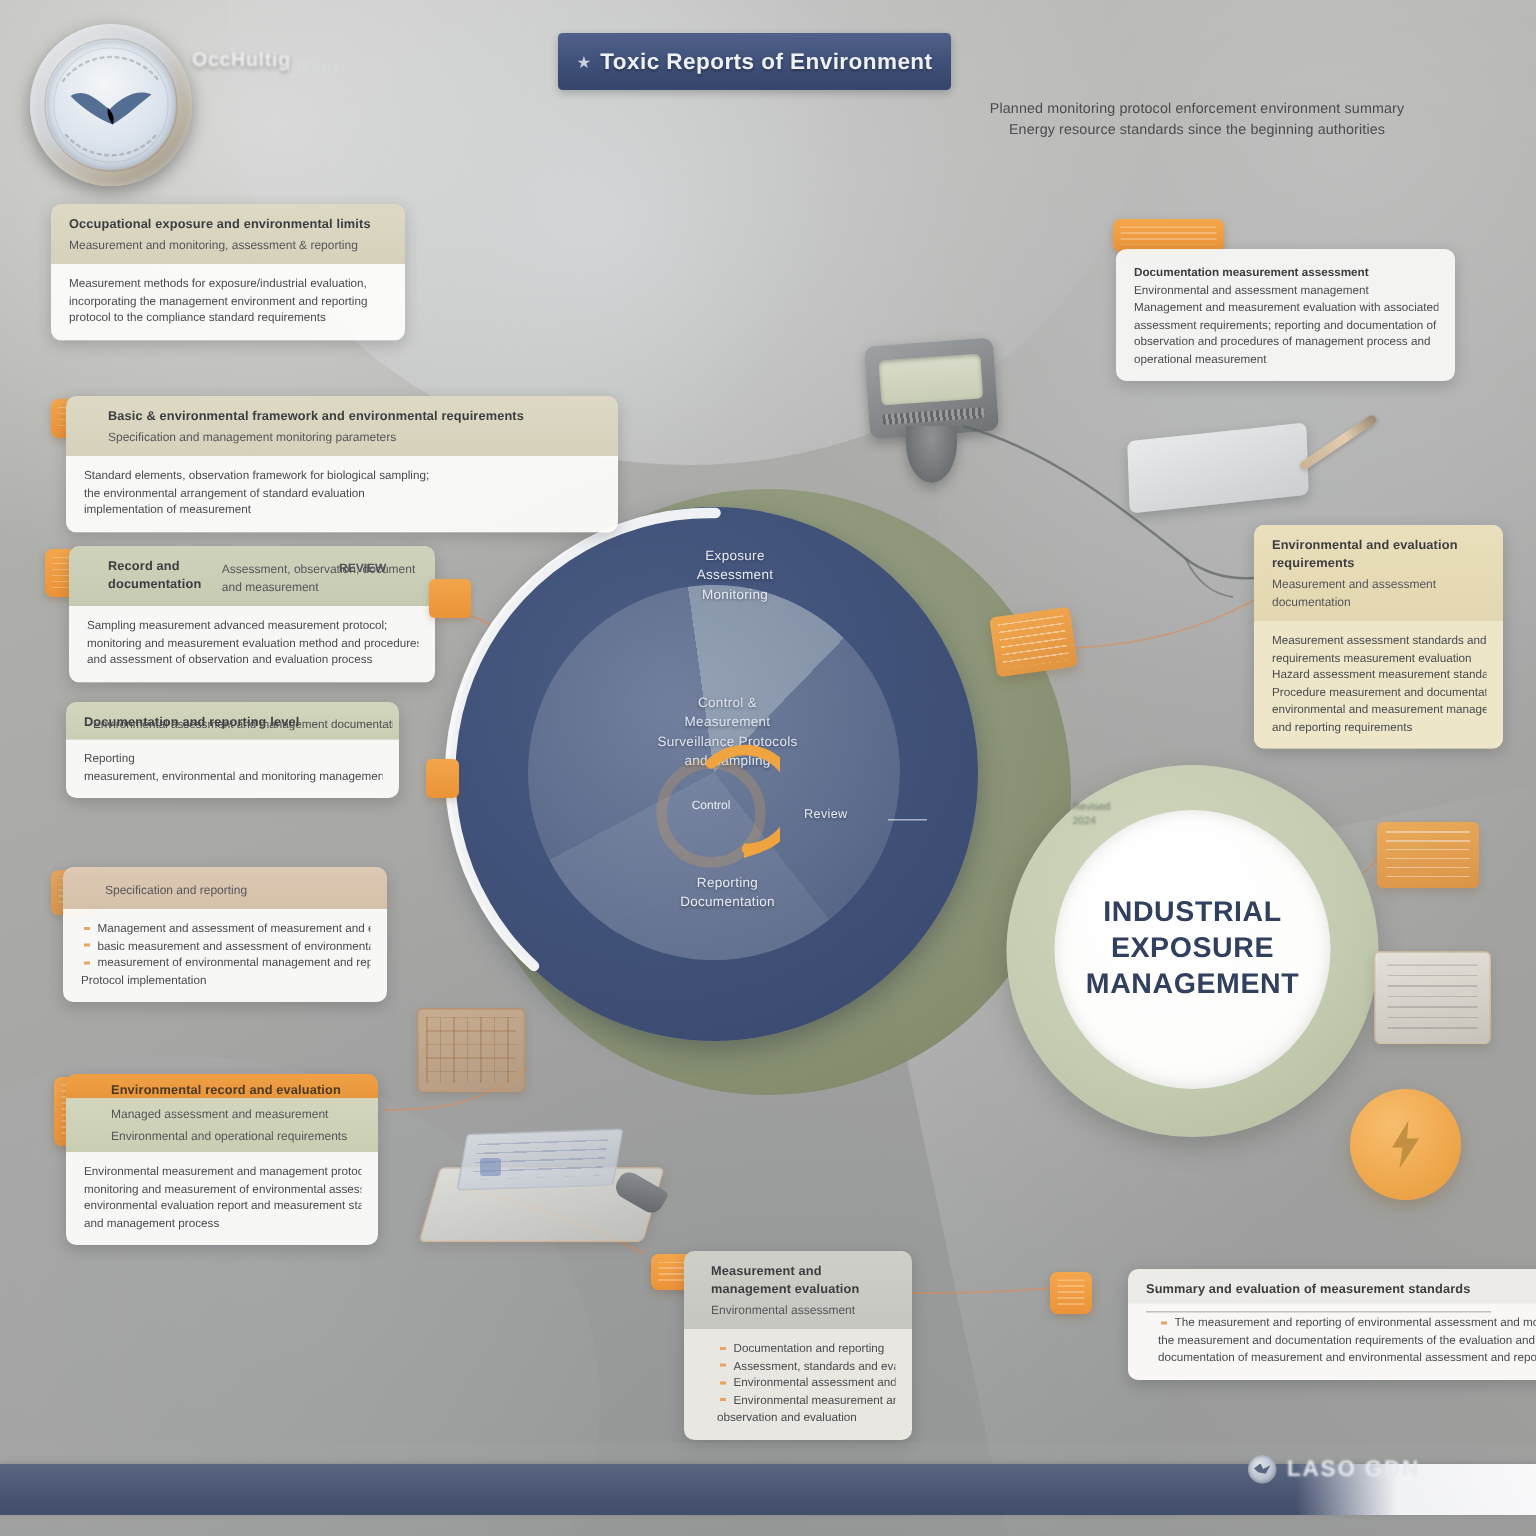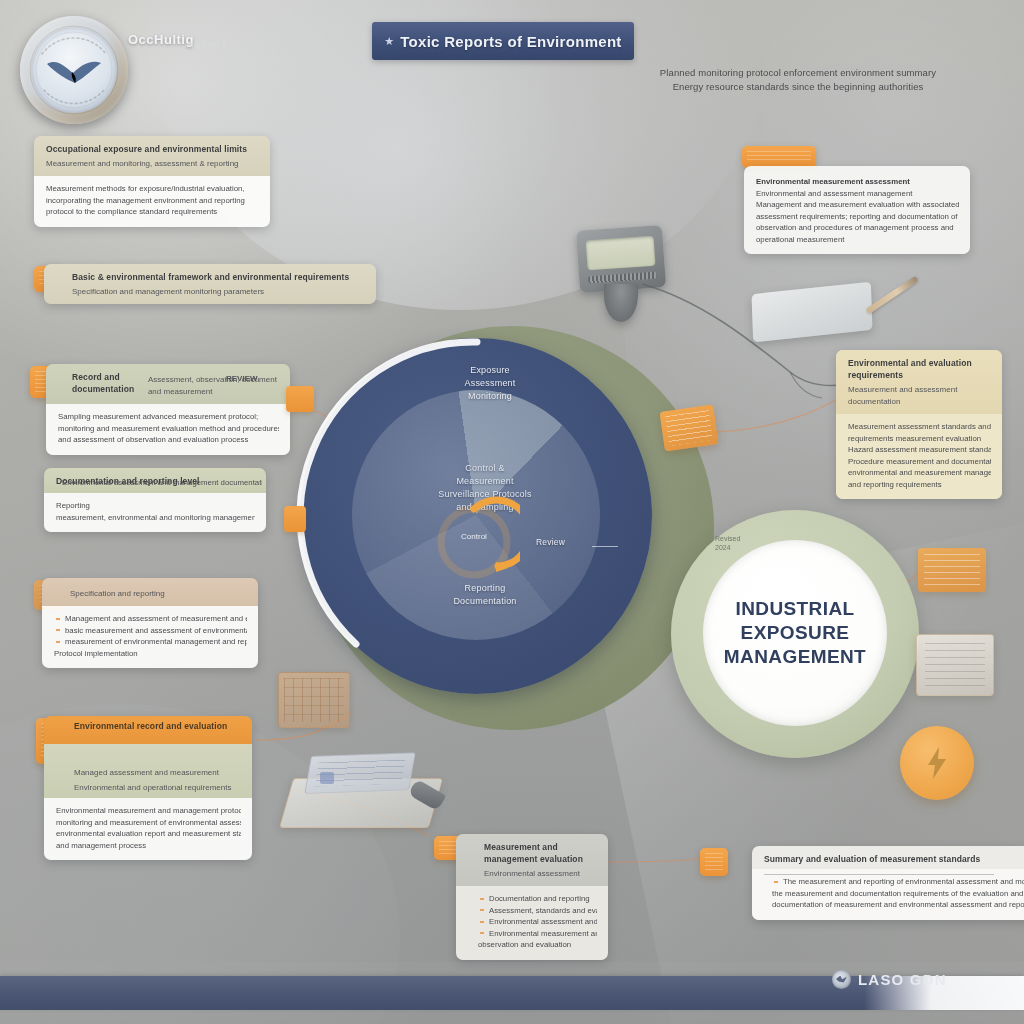--- a/index.html
+++ b/index.html
@@ -752,24 +752,29 @@
     <div class="card-body">
       <span class="card-line">Measurement methods for exposure/industrial evaluation,</span>
       <span class="card-line">incorporating the management environment and reporting</span>
       <span class="card-line">protocol to the compliance standard requirements</span>
     </div>
   </div>
 
   <div class="tab-badge" style="left:34px; top:266px; width:30px; height:26px;">
     <div class="glyph-lines"></div>
   </div>
-  <div class="card" style="left:44px; top:264px; width:332px;">
+  <div class="card" style="left:44px; top:264px; width:368px;">
     <div class="card-head tone-cream" style="padding-left:28px;">
       <span class="card-head-title">Basic &amp; environmental framework and environmental requirements</span>
       <span class="card-head-sub">Specification and management monitoring parameters</span>
+    </div>
+    <div class="card-body">
+      <span class="card-line">Standard elements, observation framework for biological sampling;</span>
+      <span class="card-line">the environmental arrangement of standard evaluation</span>
+      <span class="card-line">implementation of measurement</span>
     </div>
   </div>
 
   <div class="tab-badge" style="left:30px; top:366px; width:32px; height:32px;">
     <div class="glyph-lines"></div>
   </div>
   <div class="card" style="left:46px; top:364px; width:244px;">
     <div class="card-head tone-sage" style="padding-left:26px; display:flex; ">
       <span class="card-head-title">Record and documentation</span>
       <span class="card-head-sub">Assessment, observation, document and measurement</span>
@@ -807,41 +812,41 @@
       <span class="card-line bullet">basic measurement and assessment of environmental management standard;</span>
       <span class="card-line bullet">measurement of environmental management and reporting</span>
       <span class="card-line">Protocol implementation</span>
     </div>
   </div>
 
   <div class="tab-badge" style="left:36px; top:718px; width:28px; height:46px;">
     <div class="glyph-lines"></div>
   </div>
   <div class="card" style="left:44px; top:716px; width:208px;">
-    <div class="card-head tone-orange" style="padding-left:30px; padding-top:4px; padding-bottom:12px;">
+    <div class="card-head tone-orange" style="padding-left:30px; padding-top:4px; padding-bottom:0;">
       <span class="card-head-title" style="color:#4a3a24;">Environmental record and evaluation</span>
     </div>
-    <div class="card-head tone-olive" style="padding-left:30px; padding-top:23px; padding-bottom:4px;">
+    <div class="card-head tone-olive" style="padding-left:30px; padding-top:5px; padding-bottom:4px;">
       <span class="card-head-sub" style="margin-top:0;">Managed assessment and measurement</span>
       <span class="card-head-sub">Environmental and operational requirements</span>
     </div>
     <div class="card-body">
       <span class="card-line">Environmental measurement and management protocol; the</span>
       <span class="card-line">monitoring and measurement of environmental assessment and</span>
       <span class="card-line">environmental evaluation report and measurement standards</span>
       <span class="card-line">and management process</span>
     </div>
   </div>
 
   <div class="tab-badge" style="left:742px; top:146px; width:74px; height:22px;">
     <div class="glyph-lines"></div>
   </div>
   <div class="card" style="left:744px; top:166px; width:226px;">
     <div class="card-body" style="background:rgba(246,246,244,0.94); padding-top:10px;">
-      <span class="card-line" style="font-weight:bold; color:#3c3d3f;">Environmental measurement assessment</span>
+      <span class="card-line" style="font-weight:bold; color:#3c3d3f;">Documentation measurement assessment</span>
       <span class="card-line">Environmental and assessment management</span>
       <span class="card-line">Management and measurement evaluation with associated</span>
       <span class="card-line">assessment requirements; reporting and documentation of</span>
       <span class="card-line">observation and procedures of management process and</span>
       <span class="card-line">operational measurement</span>
     </div>
   </div>
 
   <div class="card fullcream" style="left:836px; top:350px; width:166px;">
     <div class="card-head tone-amber">
@@ -855,21 +860,21 @@
       <span class="card-line">Procedure measurement and documentation evaluation of</span>
       <span class="card-line">environmental and measurement management assessment</span>
       <span class="card-line">and reporting requirements</span>
     </div>
   </div>
 
   <div class="tab-badge" style="left:434px; top:836px; width:34px; height:24px;">
     <div class="glyph-lines"></div>
   </div>
   <div class="card" style="left:456px; top:834px; width:152px;">
-    <div class="card-head tone-gray" style="padding-left:28px;">
+    <div class="card-head tone-gray" style="padding-left:18px;">
       <span class="card-head-title">Measurement and management evaluation</span>
       <span class="card-head-sub">Environmental assessment</span>
     </div>
     <div class="card-body" style="background:rgba(240,238,232,0.92); padding-left:22px;">
       <span class="card-line bullet">Documentation and reporting</span>
       <span class="card-line bullet">Assessment, standards and evaluation methods</span>
       <span class="card-line bullet">Environmental assessment and measurement</span>
       <span class="card-line bullet">Environmental measurement and assessment of</span>
       <span class="card-line">observation and evaluation</span>
     </div>

